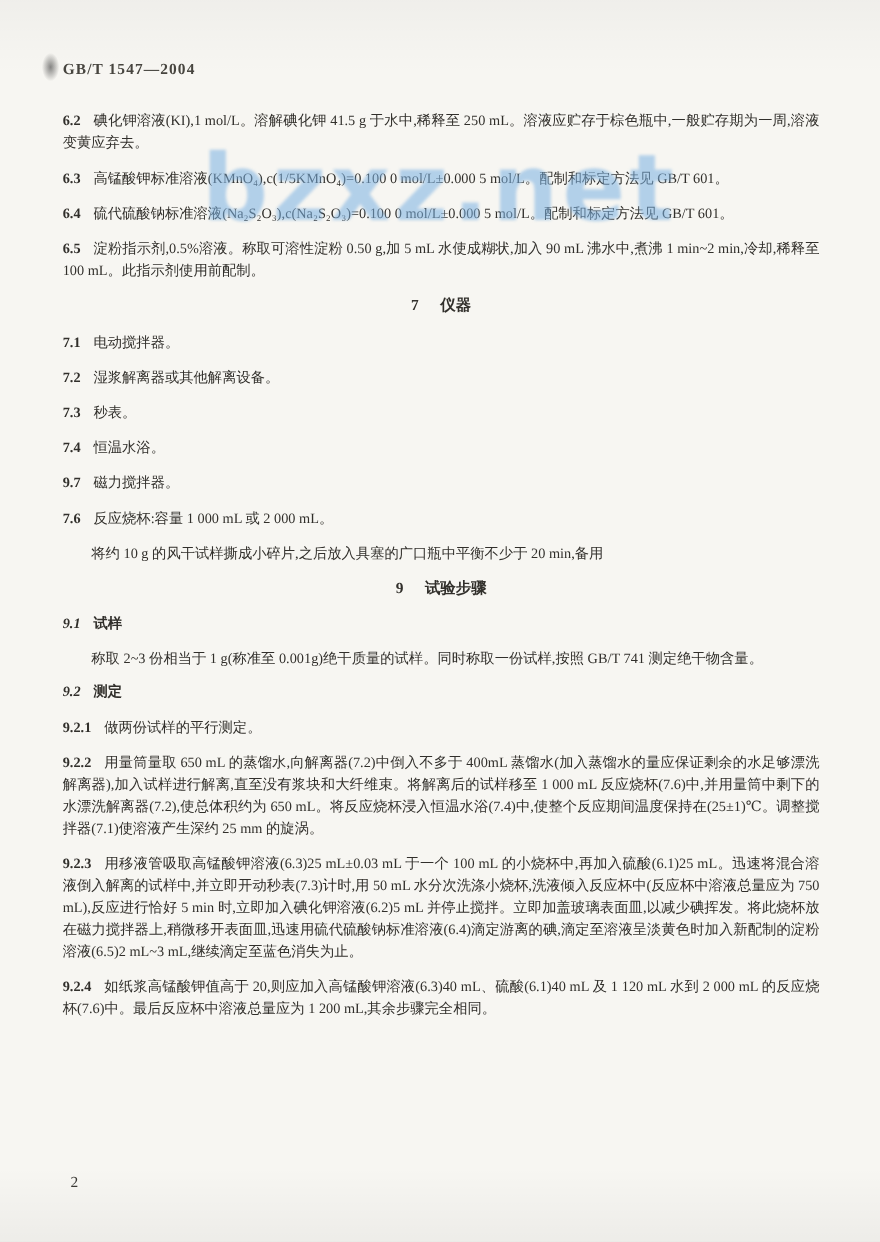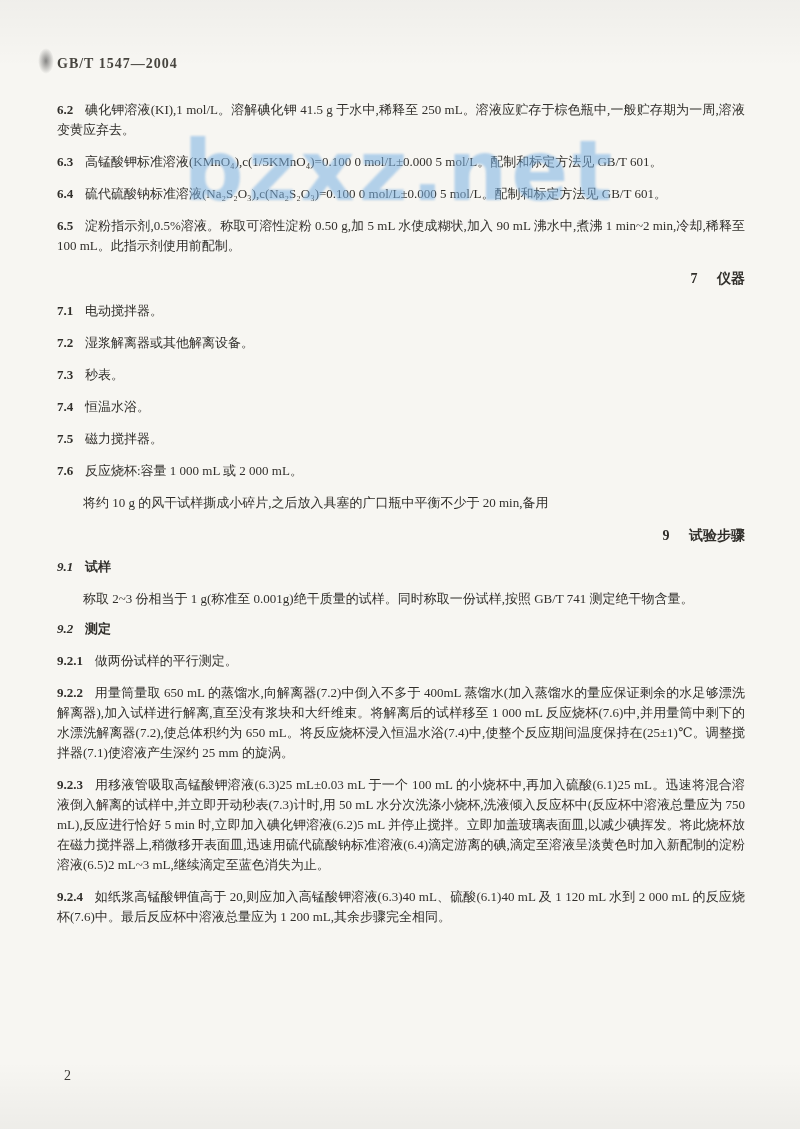--- a/index.html
+++ b/index.html
@@ -39,21 +39,21 @@
     z-index:3;pointer-events:none;white-space:nowrap;
   }
   .content{
     position:absolute;top:88px;left:57px;right:55px;bottom:46px;
     font-size:13px;line-height:20px;
     text-align:justify;
     z-index:1;
     filter:blur(0.2px) contrast(1.02);
   }
   .block{margin:12px 0 9px 0;}
-  .heading{font-weight:bold;font-size:14px;margin:13px 0 11px 0;text-align:right;}
+  .heading{font-weight:bold;font-size:14px;margin:13px 0 11px 0;text-align:center;}
   .subheading{font-weight:bold;margin:10px 0 8px 0;text-align:left;}
   .clause .num{font-weight:bold;margin-right:0.9em;}
   .heading .num{margin-right:1.4em;}
   .subheading .num{margin-right:0.9em;font-style:italic;}
   .para-indent{text-indent:2em;}
   .page-number{
     position:absolute;left:64px;top:1068px;
     font-size:14px;color:#3a3834;
     font-family:"Liberation Serif","DejaVu Serif",serif;
   }
@@ -68,21 +68,21 @@
   <main class="content">
       <p class="block clause"><span class="num">6.2</span><span class="txt">碘化钾溶液(KI),1 mol/L。溶解碘化钾 41.5 g 于水中,稀释至 250 mL。溶液应贮存于棕色瓶中,一般贮存期为一周,溶液变黄应弃去。</span></p>
       <p class="block clause"><span class="num">6.3</span><span class="txt">高锰酸钾标准溶液(KMnO₄),c(1/5KMnO₄)=0.100 0 mol/L±0.000 5 mol/L。配制和标定方法见 GB/T 601。</span></p>
       <p class="block clause"><span class="num">6.4</span><span class="txt">硫代硫酸钠标准溶液(Na₂S₂O₃),c(Na₂S₂O₃)=0.100 0 mol/L±0.000 5 mol/L。配制和标定方法见 GB/T 601。</span></p>
       <p class="block clause"><span class="num">6.5</span><span class="txt">淀粉指示剂,0.5%溶液。称取可溶性淀粉 0.50 g,加 5 mL 水使成糊状,加入 90 mL 沸水中,煮沸 1 min~2 min,冷却,稀释至 100 mL。此指示剂使用前配制。</span></p>
       <p class="block heading"><span class="num">7</span><span class="txt">仪器</span></p>
       <p class="block clause"><span class="num">7.1</span><span class="txt">电动搅拌器。</span></p>
       <p class="block clause"><span class="num">7.2</span><span class="txt">湿浆解离器或其他解离设备。</span></p>
       <p class="block clause"><span class="num">7.3</span><span class="txt">秒表。</span></p>
       <p class="block clause"><span class="num">7.4</span><span class="txt">恒温水浴。</span></p>
-      <p class="block clause"><span class="num">7.5</span><span class="txt">磁力搅拌器。</span></p>
+      <p class="block clause"><span class="num">9.7</span><span class="txt">磁力搅拌器。</span></p>
       <p class="block clause"><span class="num">7.6</span><span class="txt">反应烧杯:容量 1 000 mL 或 2 000 mL。</span></p>
       <p class="block para-indent">将约 10 g 的风干试样撕成小碎片,之后放入具塞的广口瓶中平衡不少于 20 min,备用</p>
       <p class="block heading"><span class="num">9</span><span class="txt">试验步骤</span></p>
       <p class="block subheading"><span class="num">9.1</span><span class="txt">试样</span></p>
       <p class="block para-indent">称取 2~3 份相当于 1 g(称准至 0.001g)绝干质量的试样。同时称取一份试样,按照 GB/T 741 测定绝干物含量。</p>
       <p class="block subheading"><span class="num">9.2</span><span class="txt">测定</span></p>
       <p class="block clause"><span class="num">9.2.1</span><span class="txt">做两份试样的平行测定。</span></p>
       <p class="block clause"><span class="num">9.2.2</span><span class="txt">用量筒量取 650 mL 的蒸馏水,向解离器(7.2)中倒入不多于 400mL 蒸馏水(加入蒸馏水的量应保证剩余的水足够漂洗解离器),加入试样进行解离,直至没有浆块和大纤维束。将解离后的试样移至 1 000 mL 反应烧杯(7.6)中,并用量筒中剩下的水漂洗解离器(7.2),使总体积约为 650 mL。将反应烧杯浸入恒温水浴(7.4)中,使整个反应期间温度保持在(25±1)℃。调整搅拌器(7.1)使溶液产生深约 25 mm 的旋涡。</span></p>
       <p class="block clause"><span class="num">9.2.3</span><span class="txt">用移液管吸取高锰酸钾溶液(6.3)25 mL±0.03 mL 于一个 100 mL 的小烧杯中,再加入硫酸(6.1)25 mL。迅速将混合溶液倒入解离的试样中,并立即开动秒表(7.3)计时,用 50 mL 水分次洗涤小烧杯,洗液倾入反应杯中(反应杯中溶液总量应为 750 mL),反应进行恰好 5 min 时,立即加入碘化钾溶液(6.2)5 mL 并停止搅拌。立即加盖玻璃表面皿,以减少碘挥发。将此烧杯放在磁力搅拌器上,稍微移开表面皿,迅速用硫代硫酸钠标准溶液(6.4)滴定游离的碘,滴定至溶液呈淡黄色时加入新配制的淀粉溶液(6.5)2 mL~3 mL,继续滴定至蓝色消失为止。</span></p>
       <p class="block clause"><span class="num">9.2.4</span><span class="txt">如纸浆高锰酸钾值高于 20,则应加入高锰酸钾溶液(6.3)40 mL、硫酸(6.1)40 mL 及 1 120 mL 水到 2 000 mL 的反应烧杯(7.6)中。最后反应杯中溶液总量应为 1 200 mL,其余步骤完全相同。</span></p>

